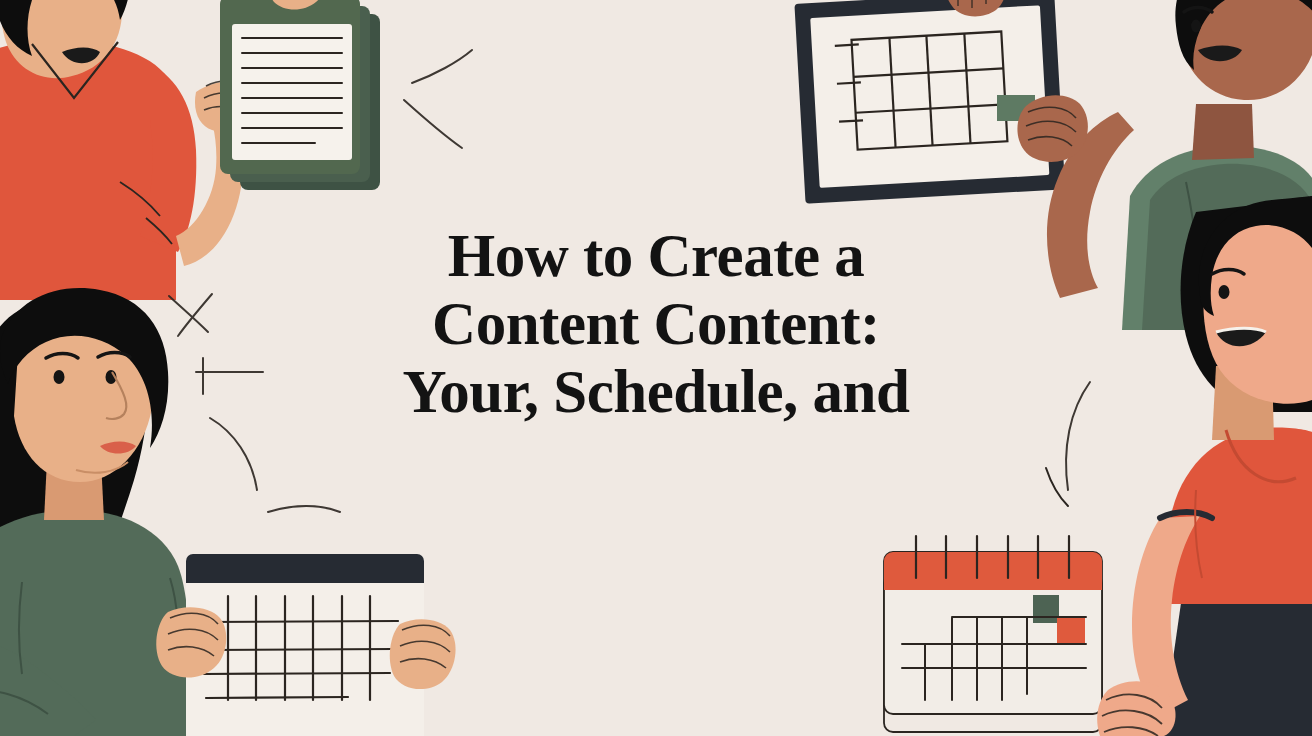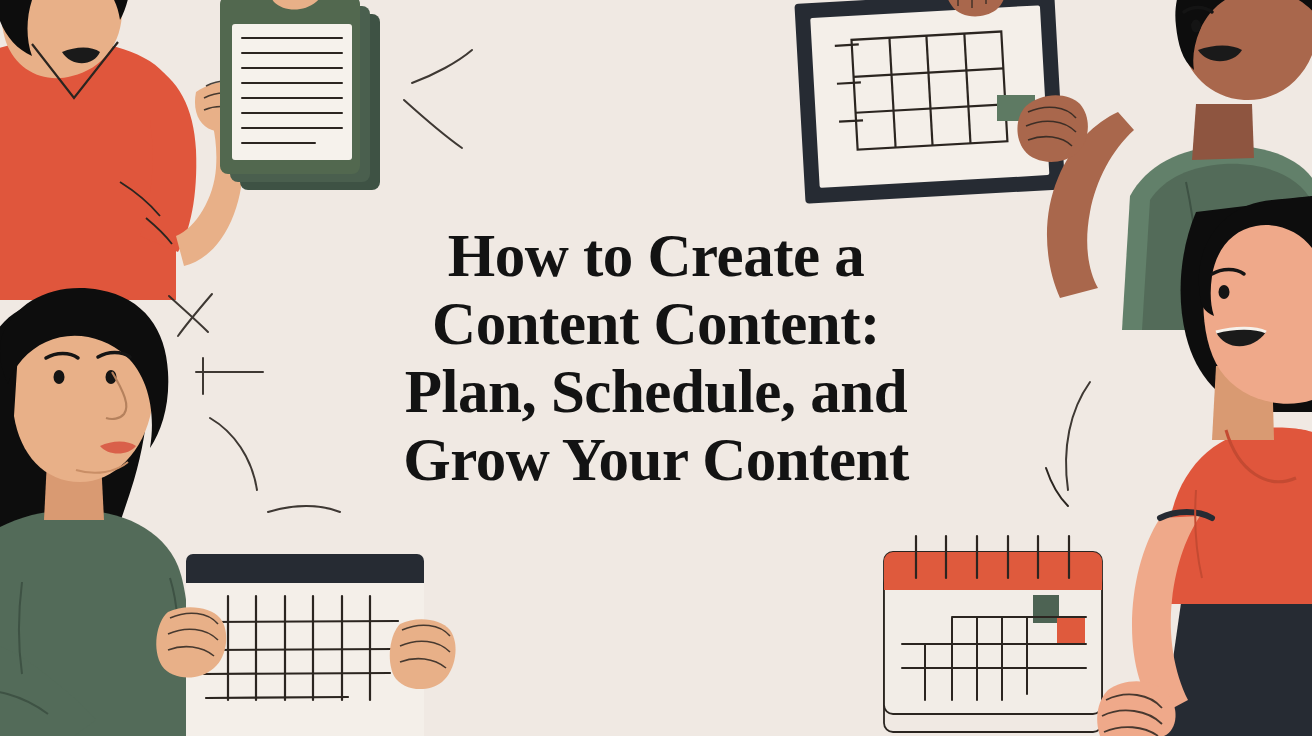--- a/index.html
+++ b/index.html
@@ -356,17 +356,16 @@
       </g>
 
       <path d="M1042 478 C1050 492 1058 502 1066 510" stroke="#2B2520" stroke-width="2" fill="none" stroke-linecap="round" opacity="0"></path>
 
     </g>
   </svg>
 
   <div id="title-block">
     <span class="tline">How to Create a</span>
     <span class="tline">Content Content:</span>
-    <span class="tline">Plan, Schedule, and</span>
-    <span class="tline">Grow Your Content</span>
+    <span class="tline">Your, Schedule, and</span>
   </div>
 
 </div>
 
 </body></html>

